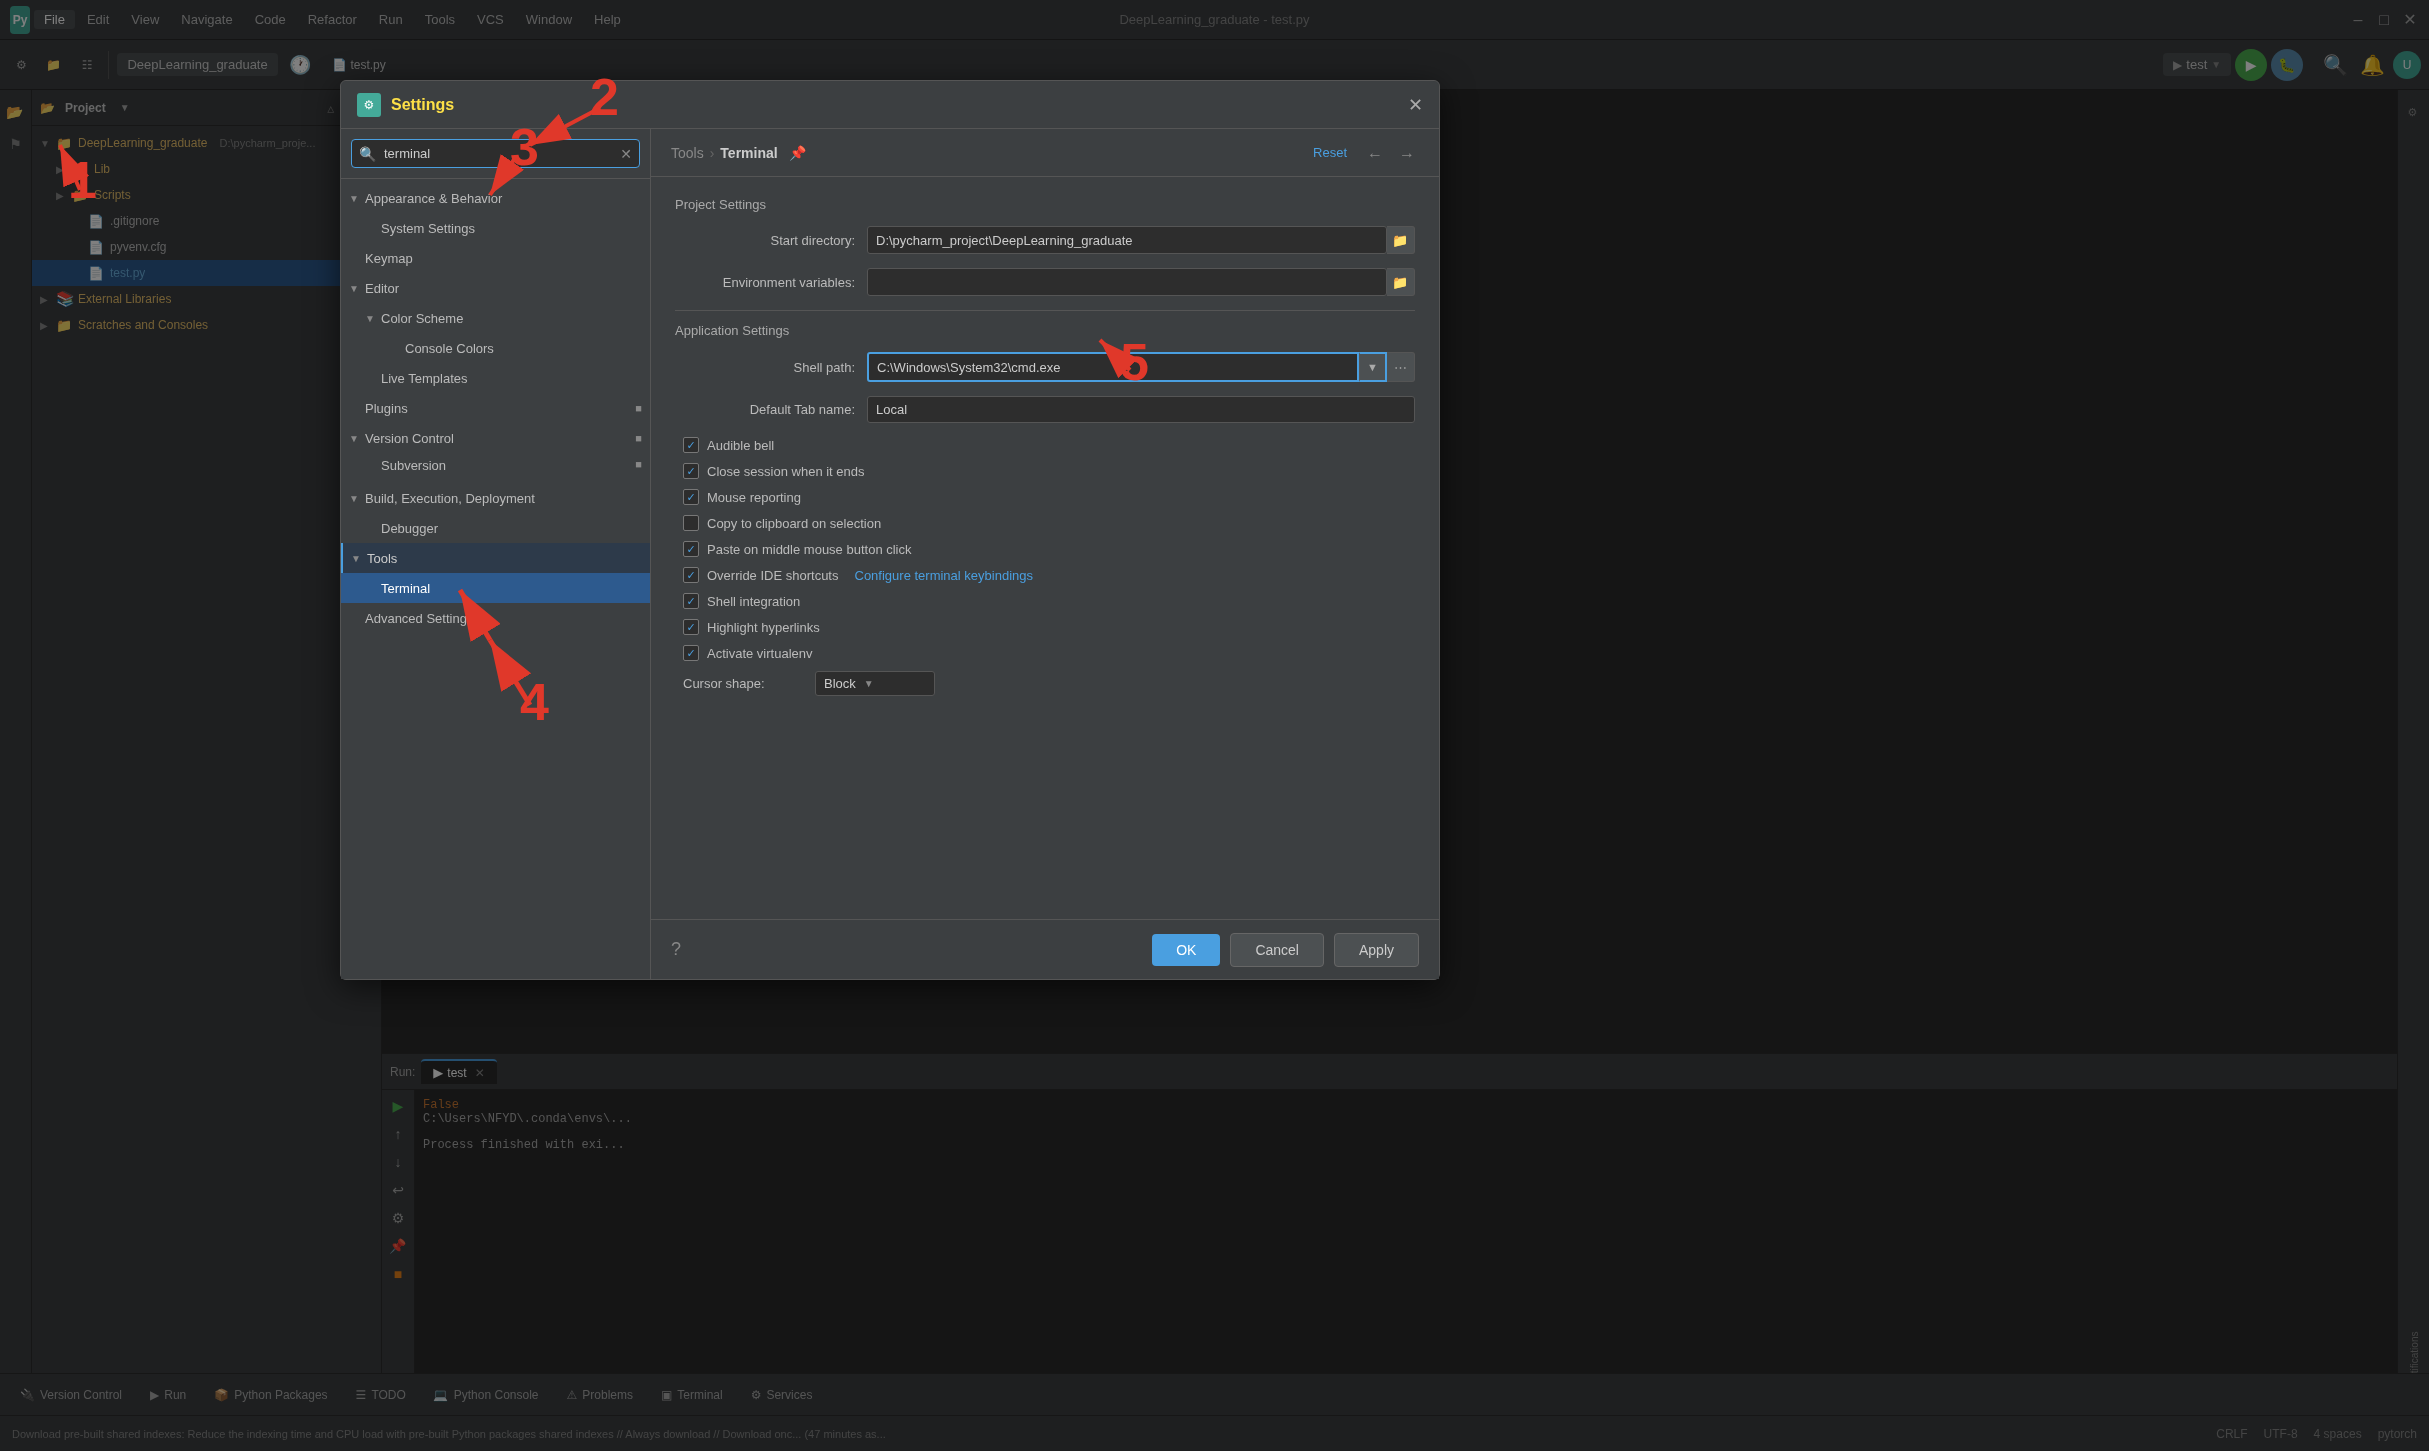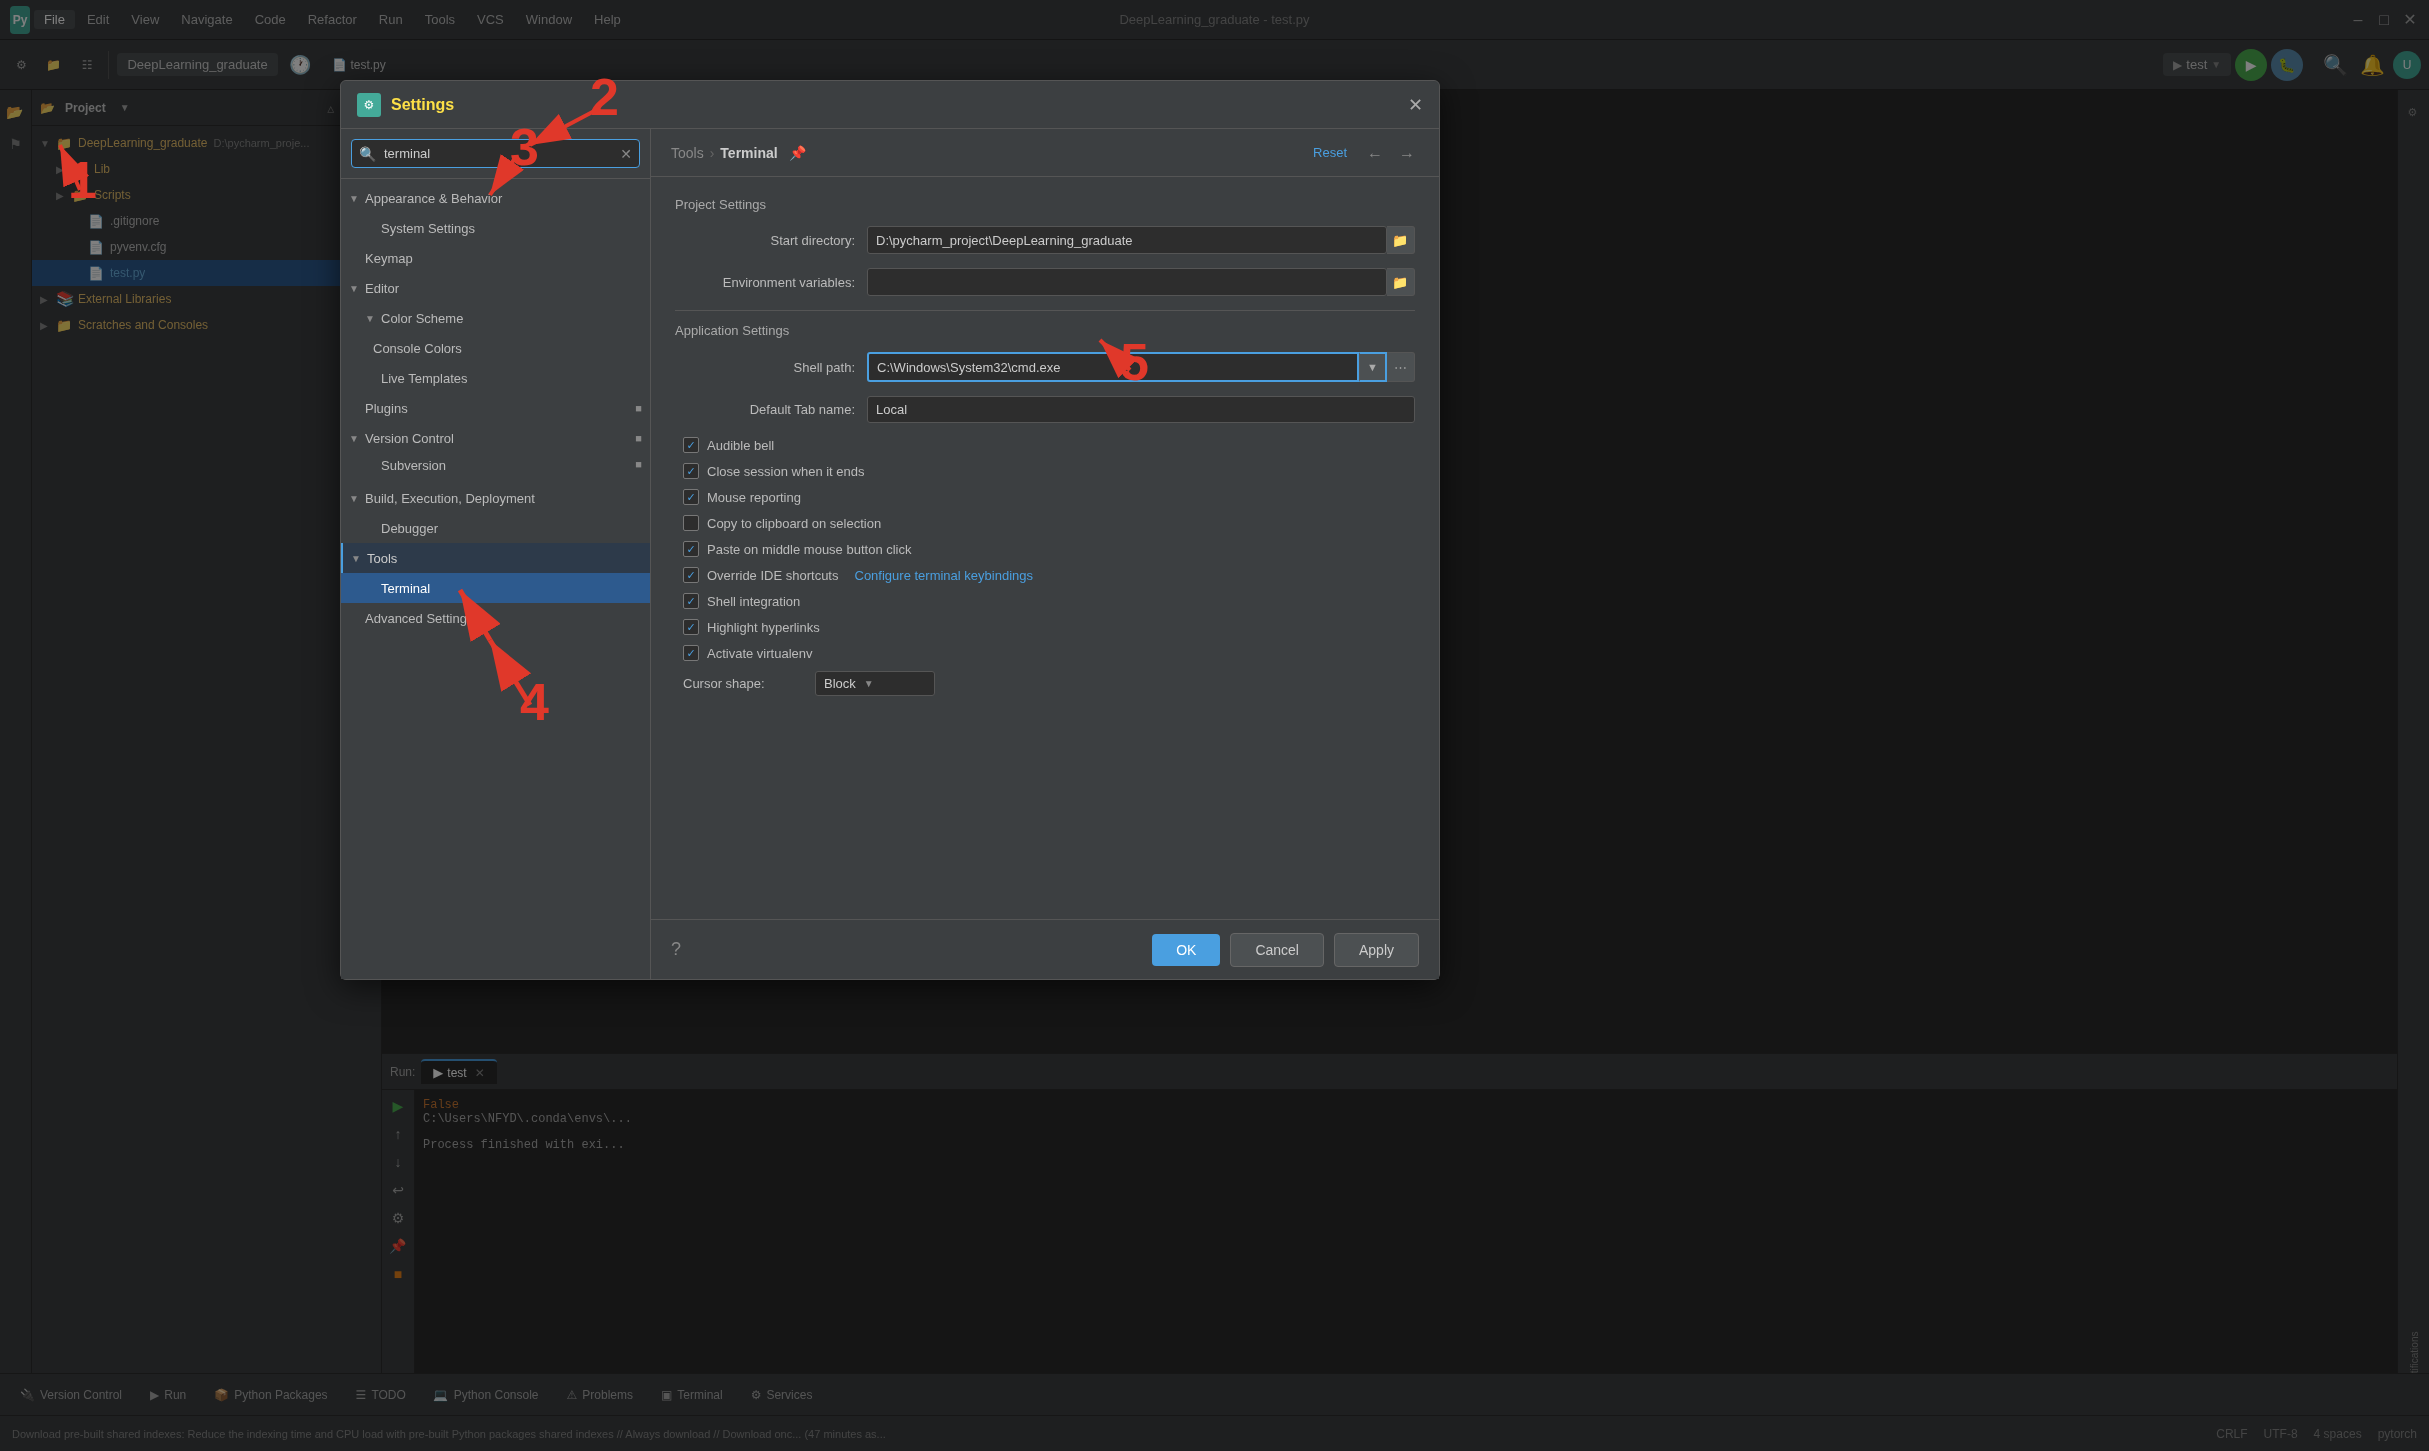--- a/index.html
+++ b/index.html
@@ -163,21 +163,21 @@
       height: 26px;
     }
     .tree-item.selected { background: #2d5a8e; color: #fff; }
     .tree-indent { width: 20px; flex-shrink: 0; }
     .tree-arrow { width: 16px; color: #888; font-size: 10px; flex-shrink: 0; }
     .tree-icon { width: 18px; flex-shrink: 0; font-size: 13px; margin-right: 4px; }
     .tree-label { font-size: 12px; white-space: nowrap; overflow: hidden; text-overflow: ellipsis; }
     .tree-label.folder { color: #e8bf6a; }
     .tree-label.file { color: #bbbbbb; }
     .tree-label.pyfile { color: #6ab0de; }
-    .tree-path { font-size: 11px; color: #888; margin-left: 6px; }
+    .tree-path { font-size: 11px; color: #888; margin-left: 12px; }
 
     
     .right-area {
       flex: 1;
       display: flex;
       flex-direction: column;
     }
 
     
     .bottom-panel {
@@ -894,21 +894,21 @@
           <div class="settings-tree-item category">
             <span class="settings-tree-arrow">▼</span>
             <span>Editor</span>
           </div>
 
           <div class="settings-tree-item" style="padding-left:24px;">
             <span class="settings-tree-arrow">▼</span>
             <span>Color Scheme</span>
           </div>
 
-          <div class="settings-tree-item" style="padding-left:16px;">
+          <div class="settings-tree-item" style="padding-left:48px;">
             <span class="settings-tree-arrow" style="visibility:hidden;">▶</span>
             <span>Console Colors</span>
           </div>
 
           <div class="settings-tree-item" style="padding-left:24px;">
             <span class="settings-tree-arrow" style="visibility:hidden;">▶</span>
             <span>Live Templates</span>
           </div>
 
           <div class="settings-tree-item" style="display:flex;align-items:center;">

